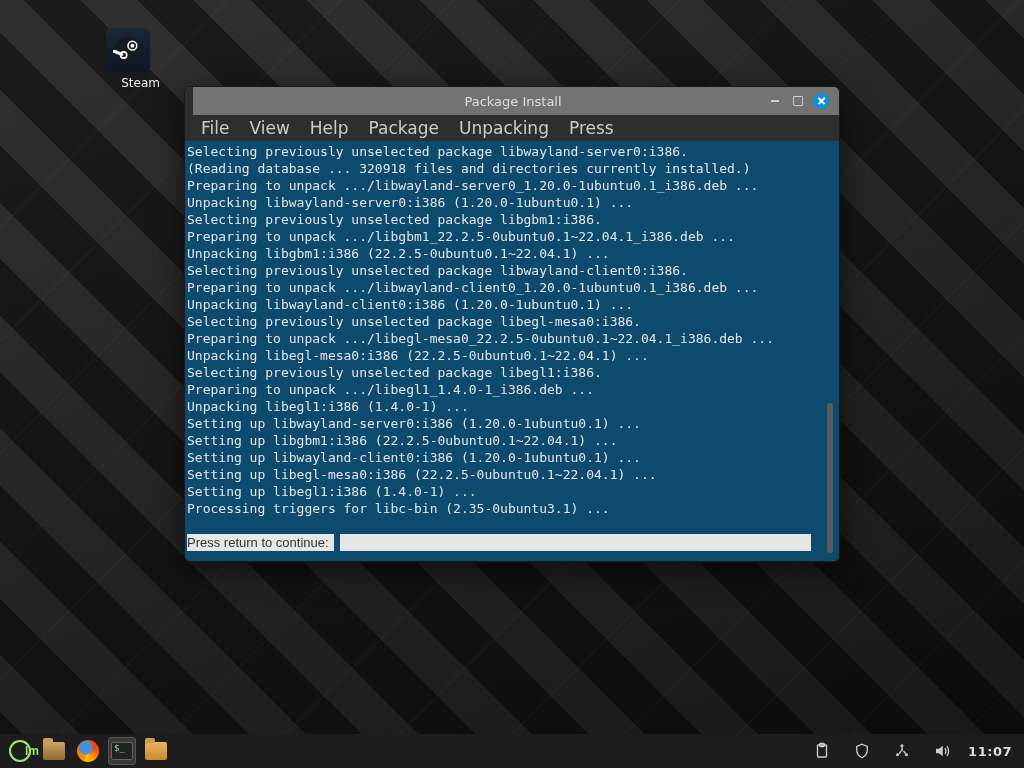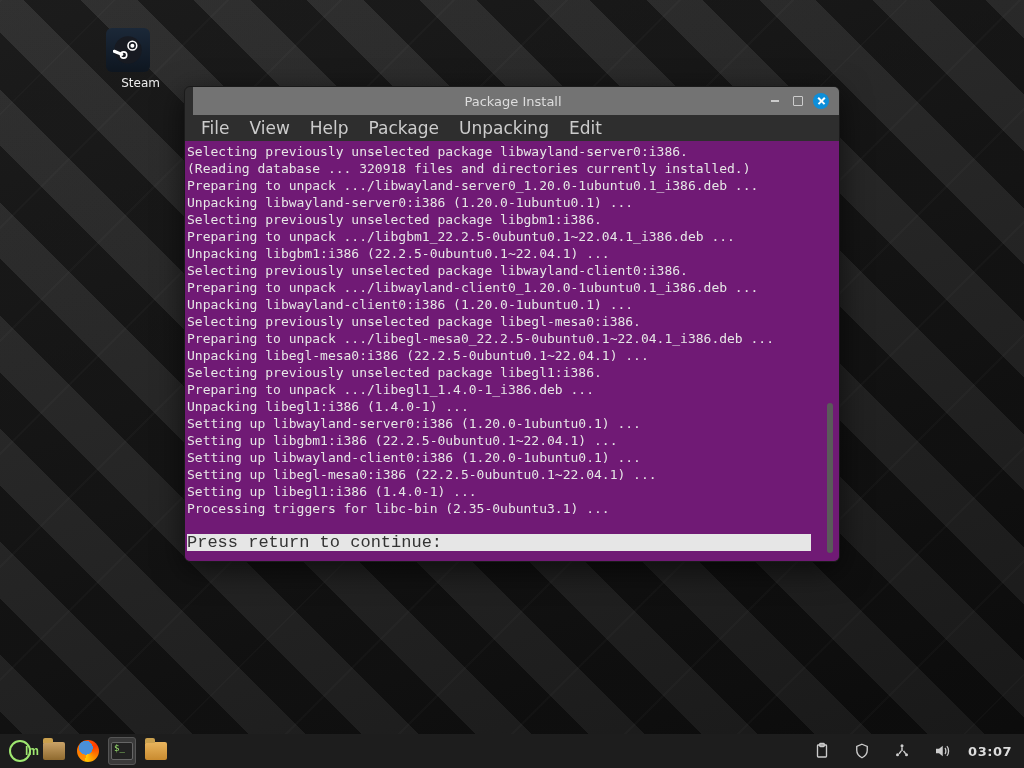--- a/index.html
+++ b/index.html
@@ -73,40 +73,39 @@
     gap: 4px;
     padding: 0 8px;
     font-size: 17px;
     color:#ccc;
     background:#2e2e2e;
   }
   .menubar .menu-item { padding: 2px 8px; cursor:pointer; border-radius:3px;}
 
   .terminal-body {
     flex:1;
-    background:#701a75;
+    background:#0c4a6e;
     padding: 2px 4px 2px 2px;
     position:relative;
     display:flex;
     gap:14px;
   }
   .terminal-content{
     flex:1;
     overflow:hidden;
     font-family: "DejaVu Sans Mono","Ubuntu Mono",monospace;
     font-size: 13px;
     line-height: 17px;
     color:#e6e6e6;
     white-space: pre;
   }
   .prompt-line{
     display:flex;
-    font-family: Liberation Mono, monospace;
-    font-size:17px;
-    flex-direction:column;
+    font-family: Liberation Sans, sans-serif;
+    font-size:13px;
   }
   .prompt-label{
     background:#e6e6e6; color:#333; padding:0 2px 0 0;
   }
   .prompt-cursor{
     flex:1; background:#e6e6e6; height:17px; margin-left:6px;
   }
   .scrollbar{
     width:10px; background:transparent; position:relative;
   }
@@ -173,21 +172,21 @@
       <div class="win-btn max"></div>
       <div class="win-btn close"></div>
     </div>
   </div>
   <div class="menubar">
     <div class="menu-item">File</div>
     <div class="menu-item">View</div>
     <div class="menu-item">Help</div>
     <div class="menu-item">Package</div>
     <div class="menu-item">Unpacking</div>
-    <div class="menu-item">Edit</div>
+    <div class="menu-item">Press</div>
   </div>
   <div class="terminal-body">
     <div class="terminal-content" id="term-lines">Selecting previously unselected package libwayland-server0:i386.
 (Reading database ... 320918 files and directories currently installed.)
 Preparing to unpack .../libwayland-server0_1.20.0-1ubuntu0.1_i386.deb ...
 Unpacking libwayland-server0:i386 (1.20.0-1ubuntu0.1) ...
 Selecting previously unselected package libgbm1:i386.
 Preparing to unpack .../libgbm1_22.2.5-0ubuntu0.1~22.04.1_i386.deb ...
 Unpacking libgbm1:i386 (22.2.5-0ubuntu0.1~22.04.1) ...
 Selecting previously unselected package libwayland-client0:i386.
@@ -252,15 +251,15 @@
           <path d="M11 7h2v5h-2zM7.2 15.2l3-4 1.6 1.2-3 4zM13.2 12.4l1.6-1.2 3 4-1.6 1.2z"></path>
         </svg>
     </div>
     <div class="tb-icon">
       <svg viewBox="0 0 24 24" fill="#ccc">
           <path d="M4 9v6h4l5 4V5L8 9H4z"></path>
           <path d="M16 8c1.5 1.5 1.5 6.5 0 8" stroke="#ccc" stroke-width="1.8" fill="none"></path>
           <path d="M18.5 5.5c3 3 3 10 0 13" stroke="#ccc" stroke-width="1.8" fill="none"></path>
         </svg>
     </div>
-    <div class="clock">03:07</div>
+    <div class="clock">11:07</div>
   </div>
 </div>
 
 </body></html>

